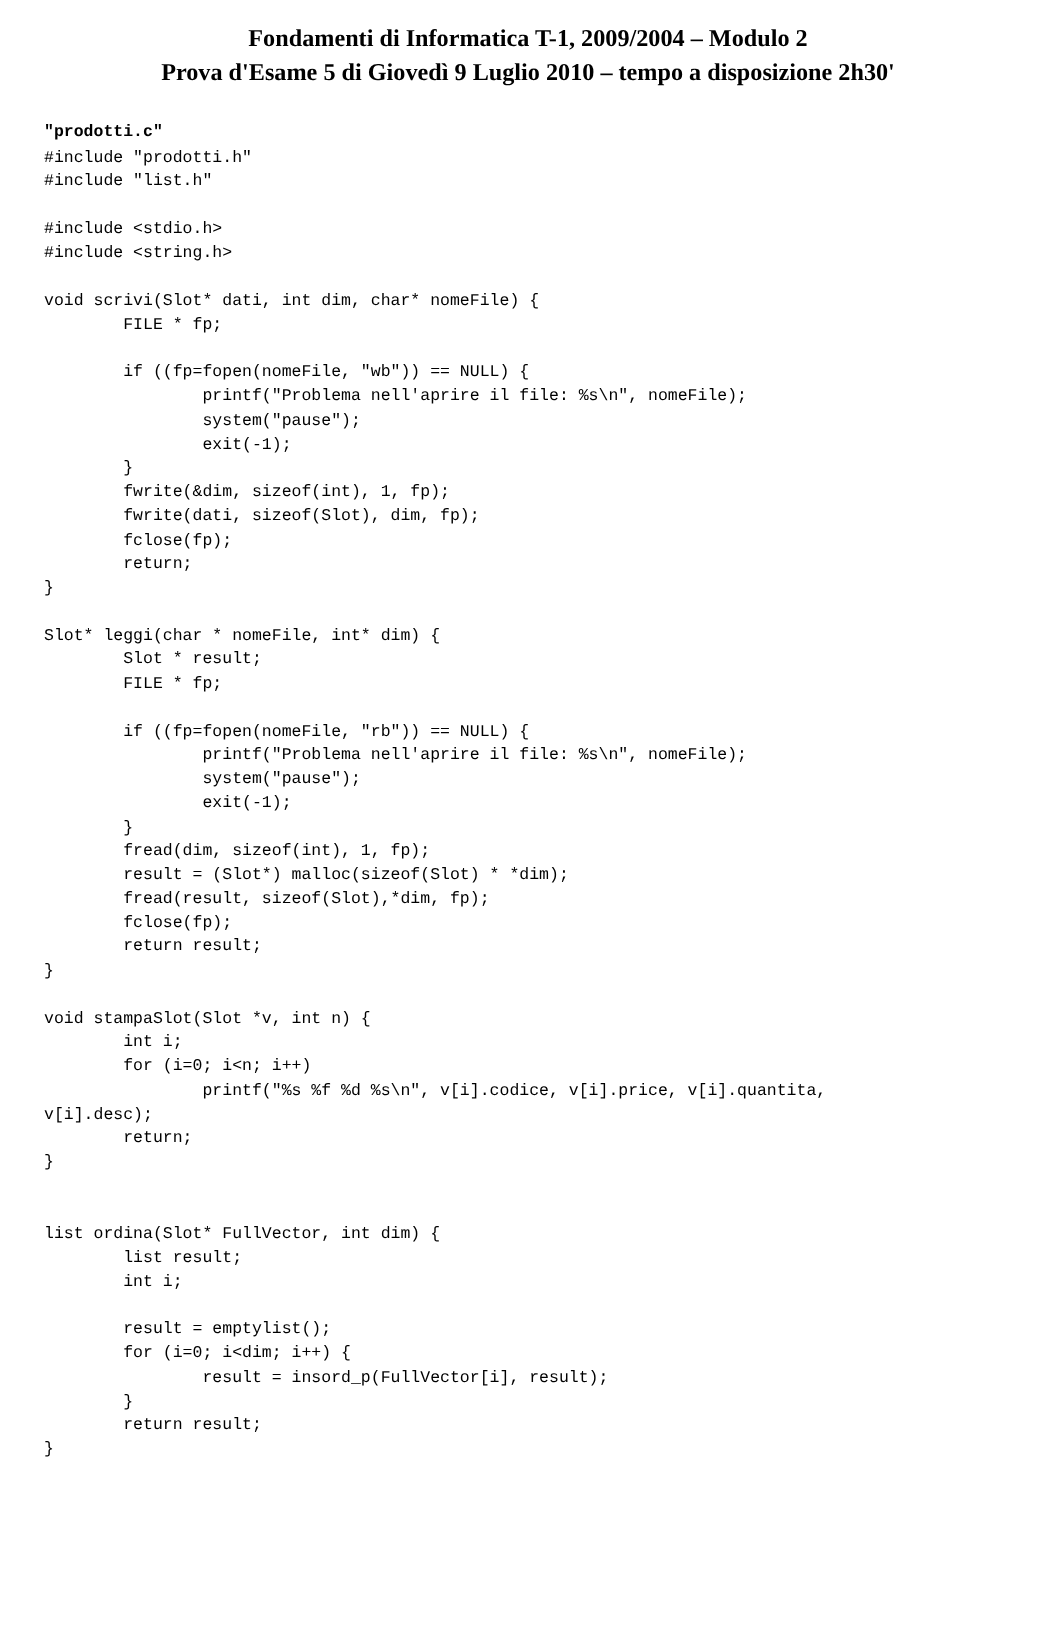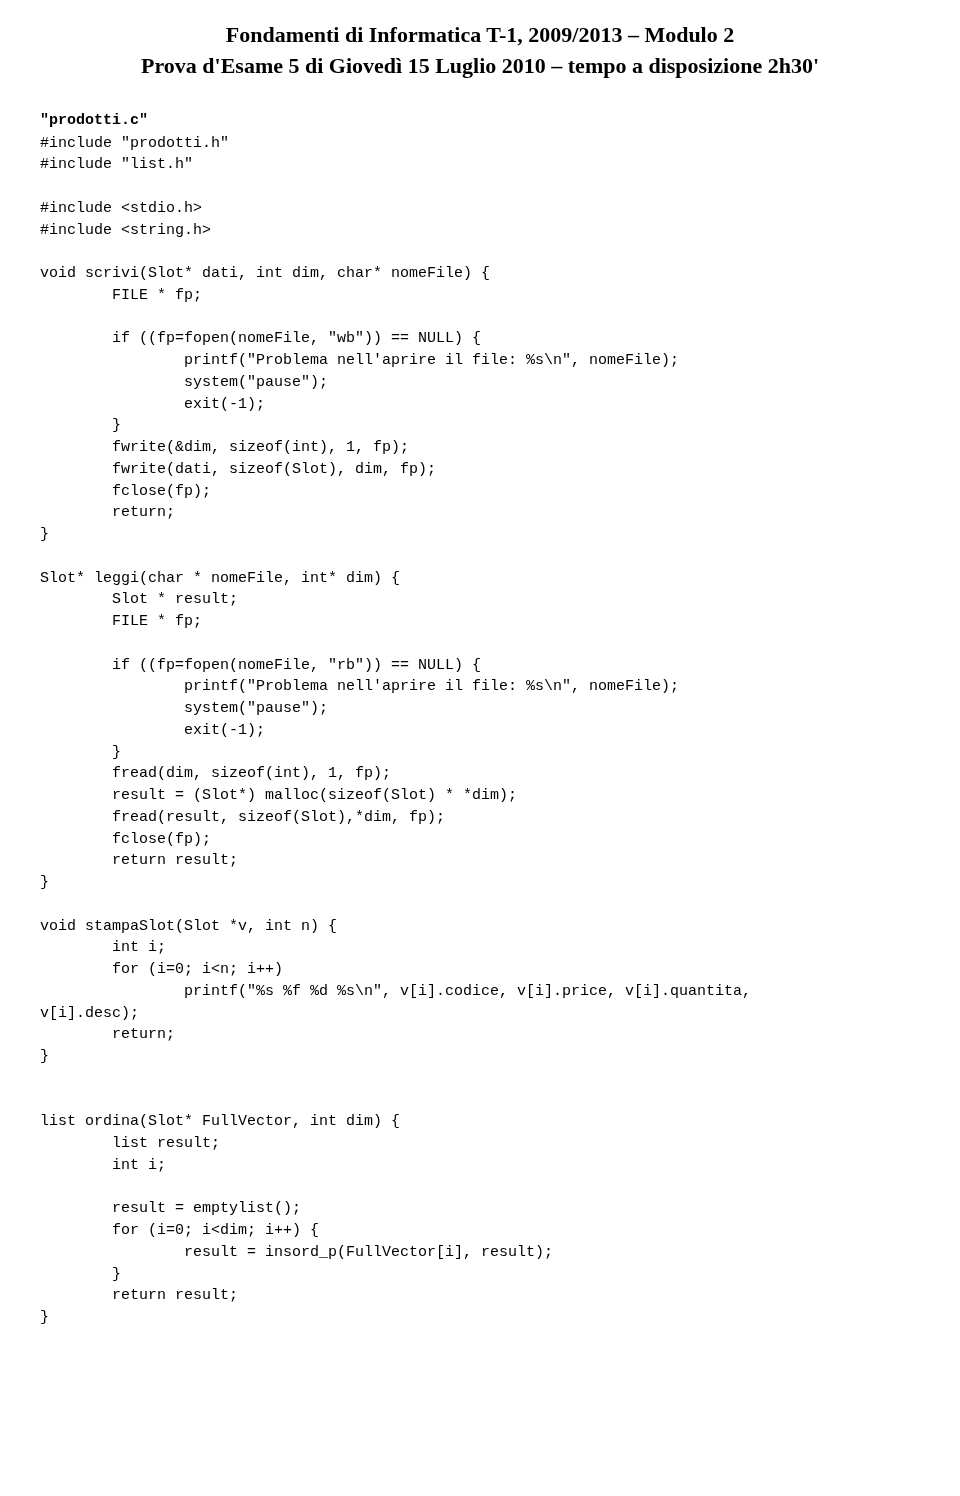--- a/index.html
+++ b/index.html
@@ -41,22 +41,22 @@
       font-size: 15px;
       font-weight: bold;
       margin-bottom: 4px;
     }
   </style>
 </head>
 <body>
 
 <div class="header">
   <h1>
-    <span>Fondamenti di Informatica T-1, 2009/2013 – Modulo 2</span><br>
-    <span>Prova d'Esame 5 di Giovedì 15 Luglio 2010 – tempo a disposizione 2h30'</span>
+    <span>Fondamenti di Informatica T-1, 2009/2004 – Modulo 2</span><br>
+    <span>Prova d'Esame 5 di Giovedì 9 Luglio 2010 – tempo a disposizione 2h30'</span>
   </h1>
 </div>
 
 <div class="file-label">"prodotti.c"</div>
 <div class="code-section">#include "prodotti.h"
 #include "list.h"
 
 #include &lt;stdio.h&gt;
 #include &lt;string.h&gt;
 

